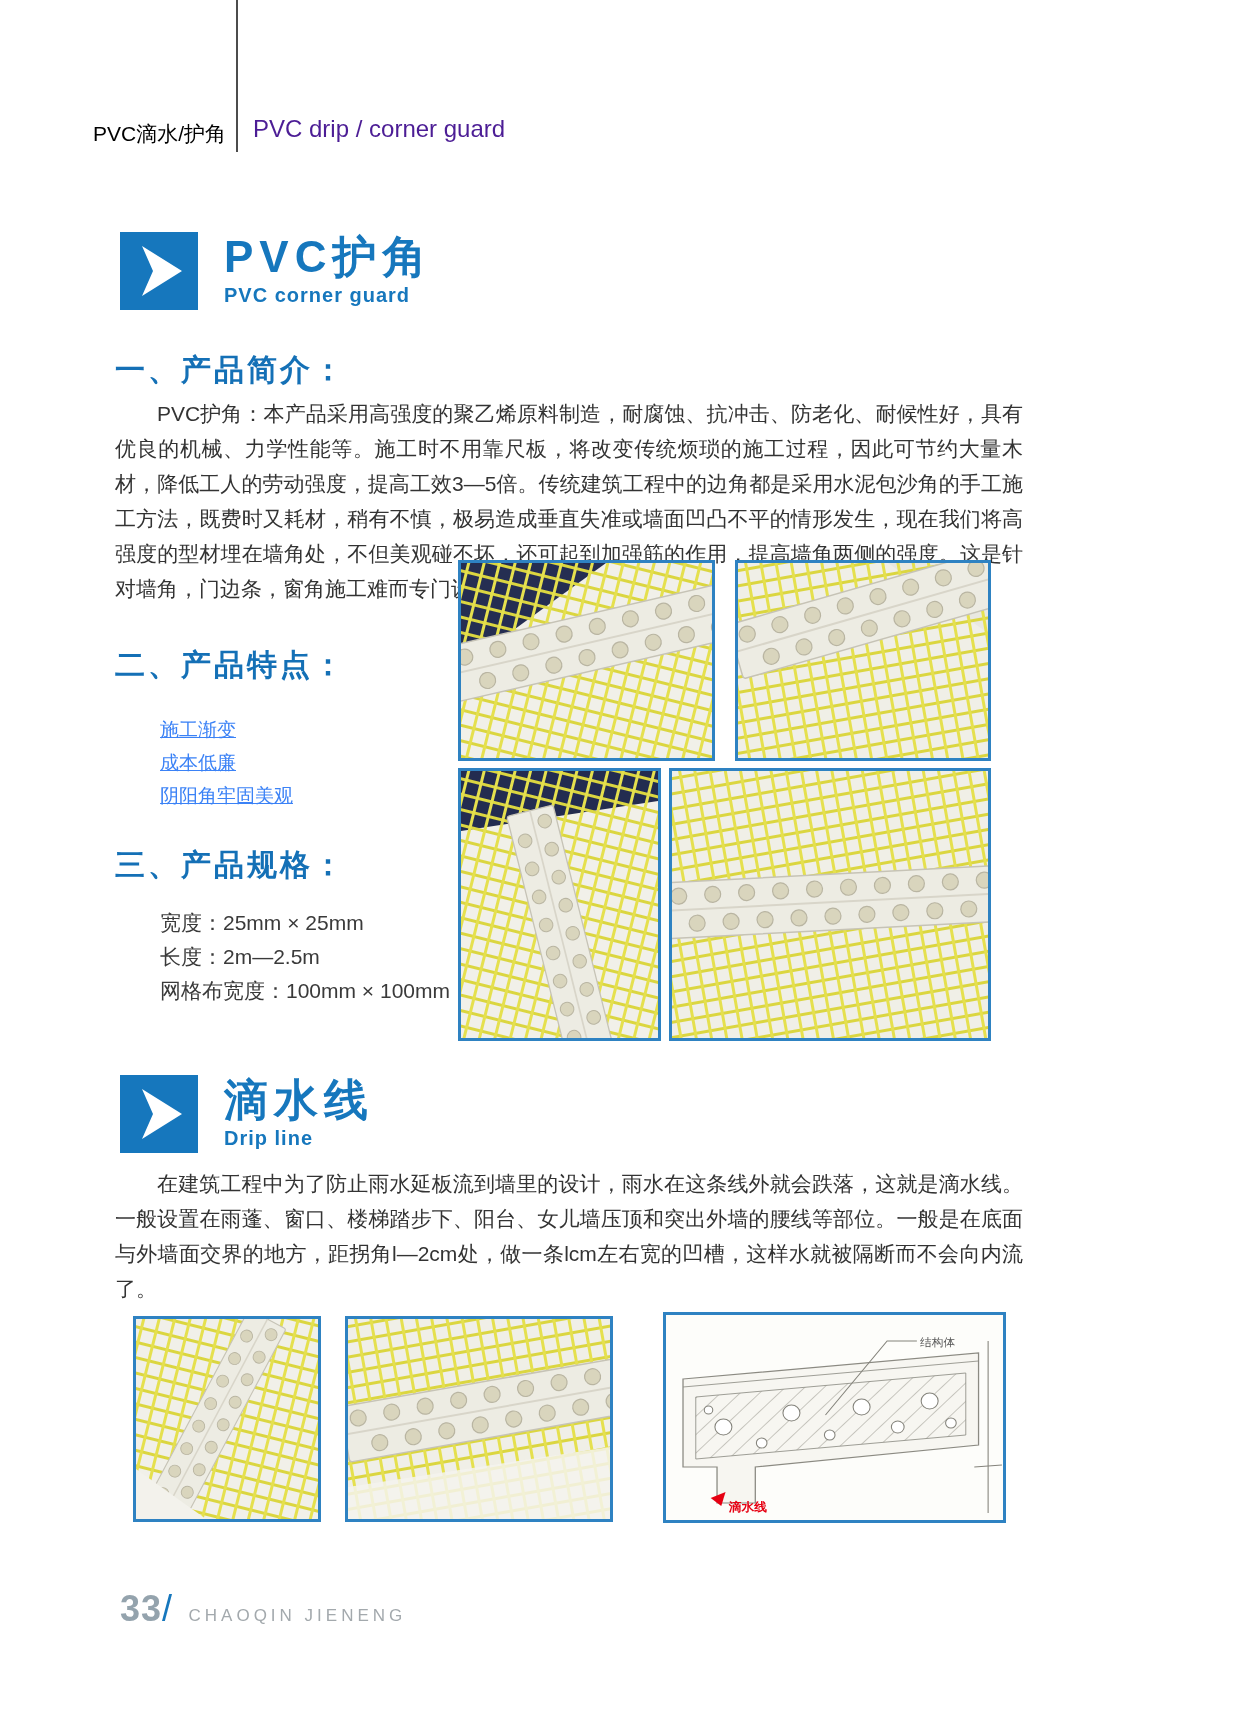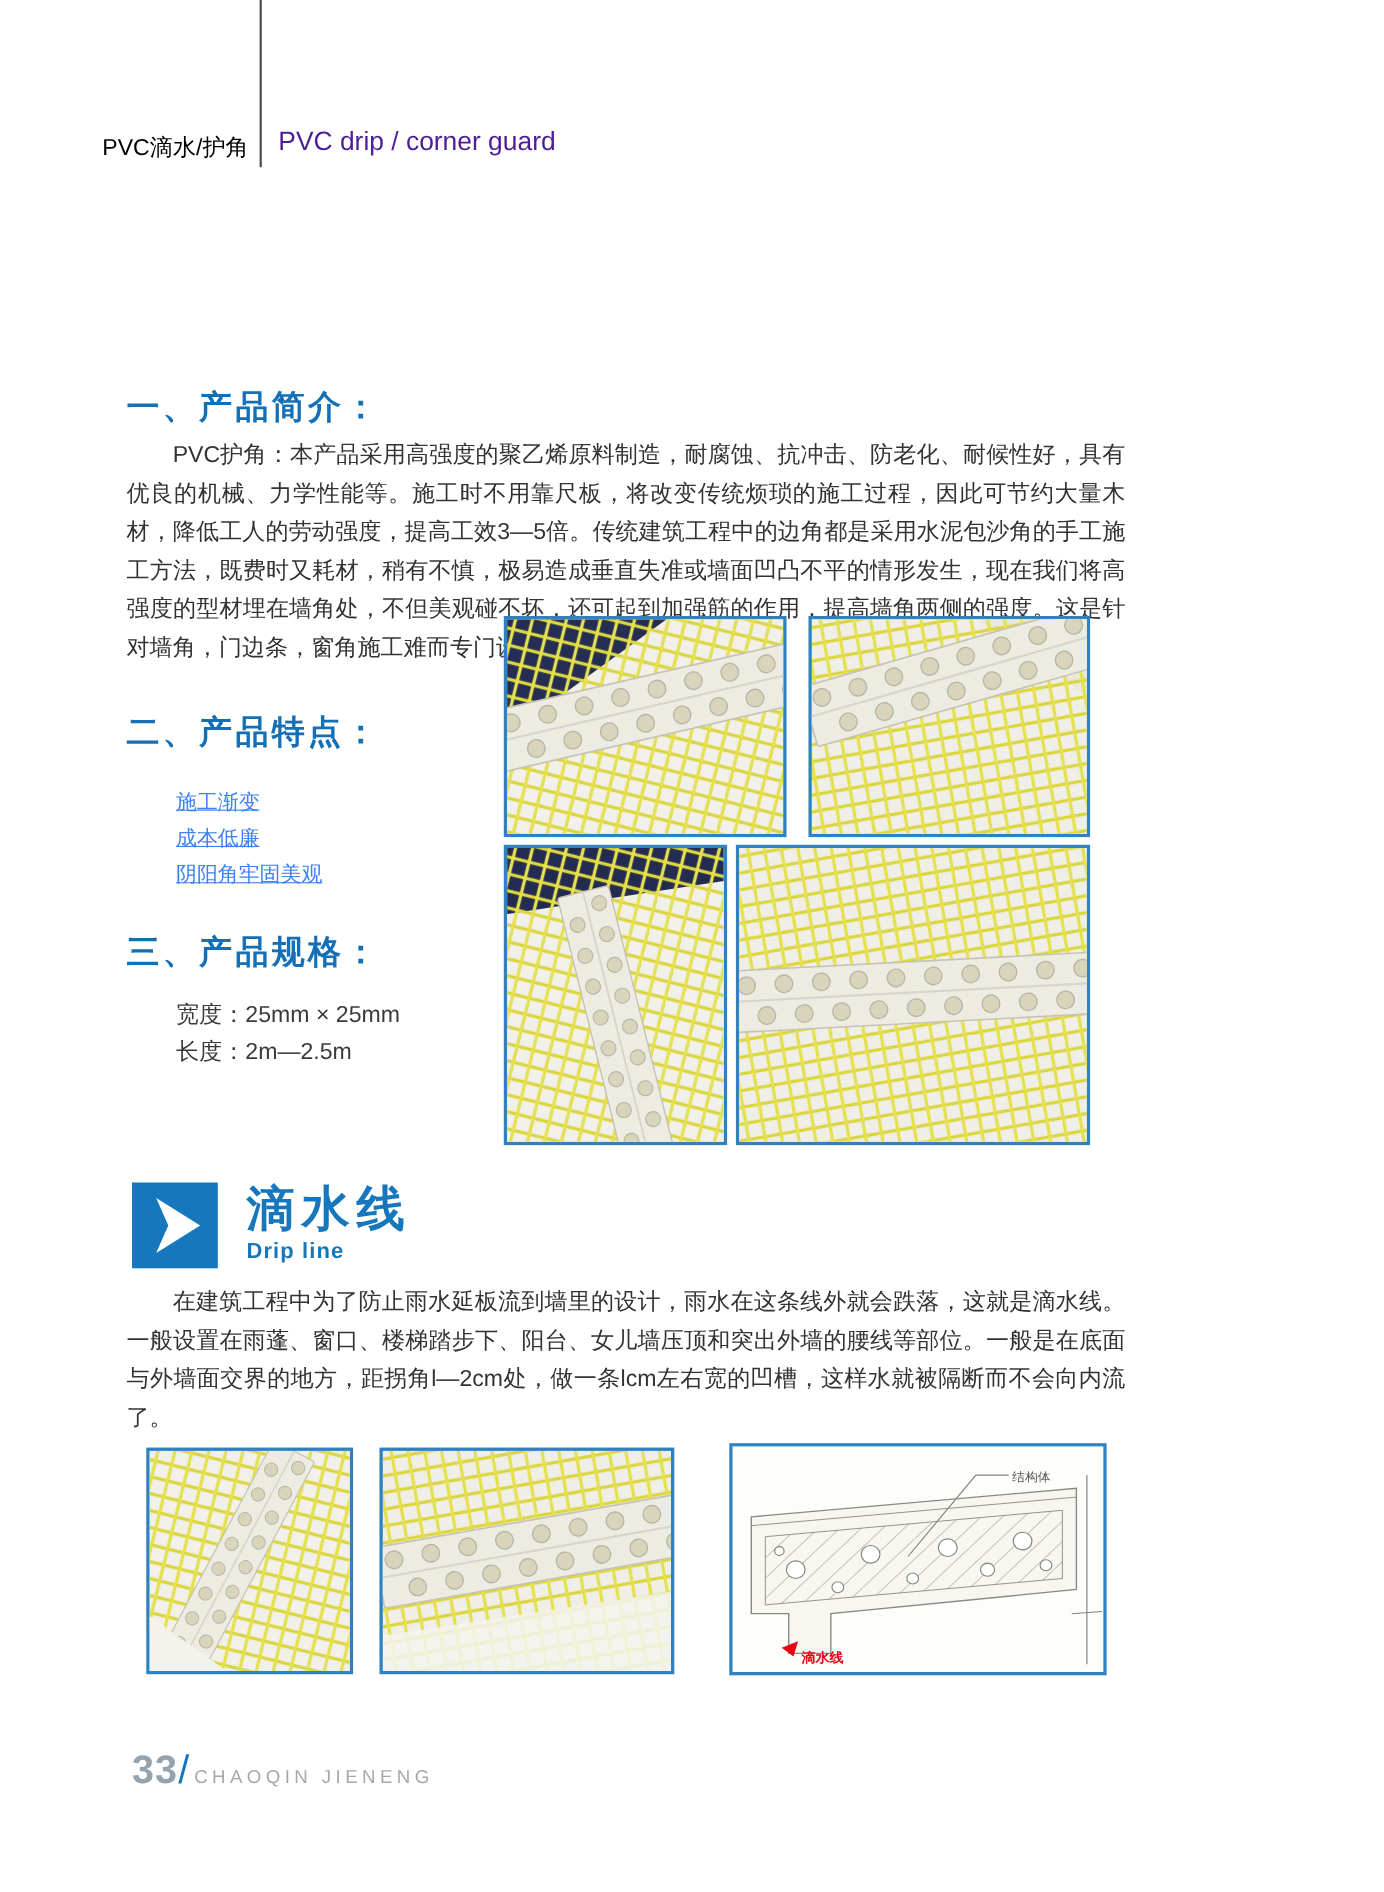--- a/index.html
+++ b/index.html
@@ -30,21 +30,21 @@
   .feature-list { position:absolute; left:160px; list-style:none; font-size:19px; line-height:33px; color:#3b82f6;text-decoration:underline; }
   .spec-list { position:absolute; left:160px; font-size:21px; line-height:34px; color:#3a3a3a; }
 
   .photo { position:absolute; border:3px solid #2e82c2; background:#f0efe8; }
   .photo svg { display:block; width:100%; height:100%; }
   .hole { fill:#d9d5bd; stroke:#b9b5a2; stroke-width:1.2; }
 
   .footer { position:absolute; left:120px; top:1588px; }
   .pg { font-size:36px; color:#94a3ad; letter-spacing:1px;font-weight:bold; }
   .slash { font-size:36px; color:#1677bd; }
-  .brand { font-size:17px; color:#a3a9ad; letter-spacing:4px; }
+  .brand { font-size:17px; color:#a3a9ad; letter-spacing:4px; margin-left:12px; }
 </style>
 </head>
 <body>
 
 <div class="page">
 
   <svg width="0" height="0" style="position:absolute" aria-hidden="true">
     <defs>
       <pattern id="mesh" width="15" height="15" patternUnits="userSpaceOnUse" patternTransform="rotate(14)">
         <line x1="0" y1="7.5" x2="15" y2="7.5" stroke="#dbd640" stroke-width="3"></line>
@@ -81,35 +81,47 @@
         <circle class="hole" cx="305" cy="42" r="8"></circle>
           <circle class="hole" cx="339" cy="42" r="8"></circle>
       </g>
     </defs>
   </svg>
 
   <div class="header-divider"></div>
   <div class="header-zh">PVC滴水/护角</div>
   <div class="header-en">PVC drip / corner guard</div>
 
+  <div class="logo-block" style="top:232px">
+    <div class="logo-square">
+      <svg viewBox="0 0 78 78">
+          <polygon points="22,14 62,39 22,64 33,39" fill="#ffffff"></polygon>
+        </svg>
+    </div>
+    <div class="logo-text">
+      <div class="logo-title">PVC护角</div>
+      <div class="logo-subtitle">PVC corner guard</div>
+    </div>
+  </div>
 
   <h2 class="sec-heading" style="top:350px">一、产品简介：</h2>
   <p class="para" style="top:396px">PVC护角：本产品采用高强度的聚乙烯原料制造，耐腐蚀、抗冲击、防老化、耐候性好，具有优良的机械、力学性能等。施工时不用靠尺板，将改变传统烦琐的施工过程，因此可节约大量木材，降低工人的劳动强度，提高工效3—5倍。传统建筑工程中的边角都是采用水泥包沙角的手工施工方法，既费时又耗材，稍有不慎，极易造成垂直失准或墙面凹凸不平的情形发生，现在我们将高强度的型材埋在墙角处，不但美观碰不坏，还可起到加强筋的作用，提高墙角两侧的强度。这是针对墙角，门边条，窗角施工难而专门设计的一种新犁建材。</p>
 
   <h2 class="sec-heading" style="top:645px">二、产品特点：</h2>
   <ul class="feature-list" style="top:713px">
     <li>施工渐变</li>
     <li>成本低廉</li>
     <li>阴阳角牢固美观</li>
   </ul>
 
   <h2 class="sec-heading" style="top:845px">三、产品规格：</h2>
   <div class="spec-list" style="top:906px">
     <div><span>宽度：</span><span>25mm × 25mm</span></div>
     <div><span>长度：</span><span>2m—2.5m</span></div>
+    <div><span>网格布宽度：</span><span>100mm × 100mm</span></div>
   </div>
 
   <div class="photo" style="left:458px; top:560px; width:257px; height:201px;">
     <svg viewBox="0 0 251 195" preserveAspectRatio="none">
       <rect width="251" height="195" fill="#f1f0e9"></rect>
       <polygon points="0,0 145,0 0,105" fill="#252e52"></polygon>
       <rect width="251" height="195" fill="url(#mesh)"></rect>
       <use href="#profile" transform="translate(-15,84) rotate(-13)"></use>
     </svg>
   </div>

